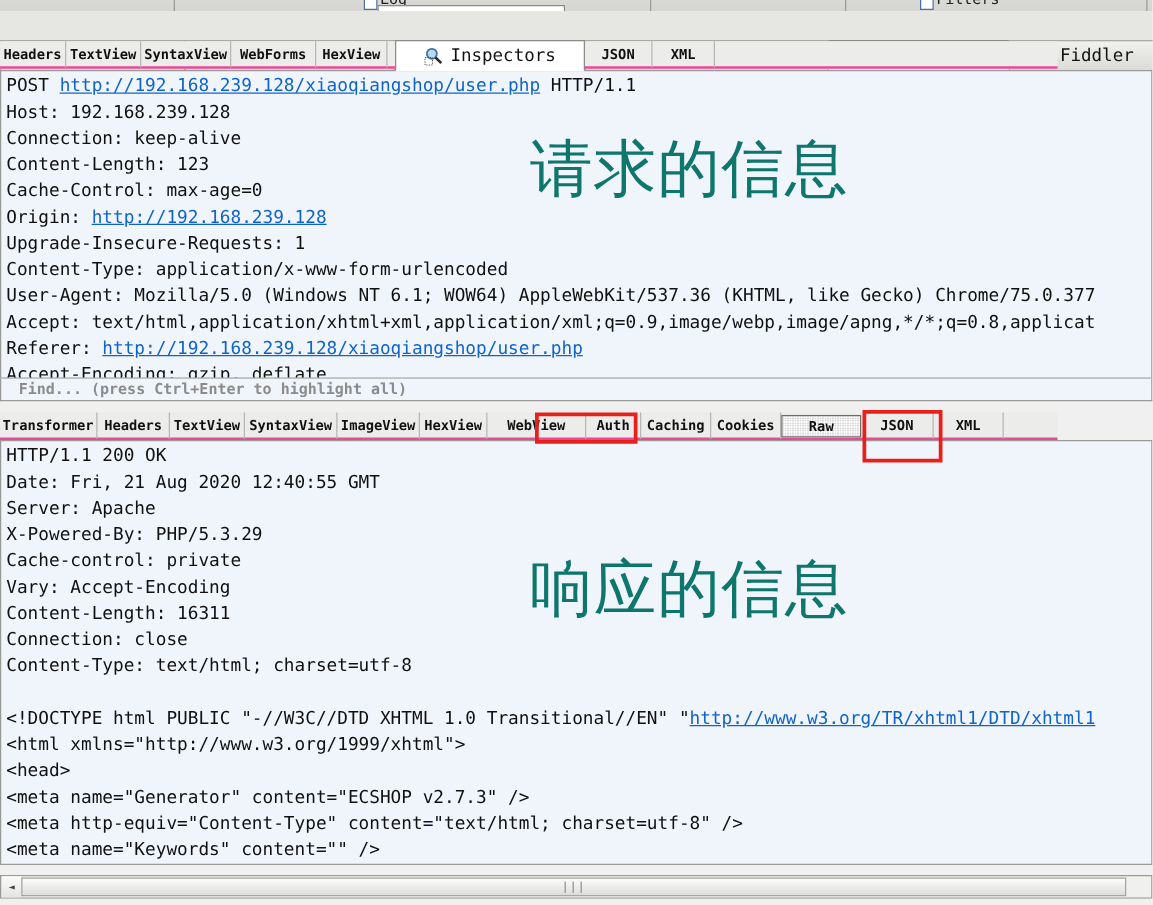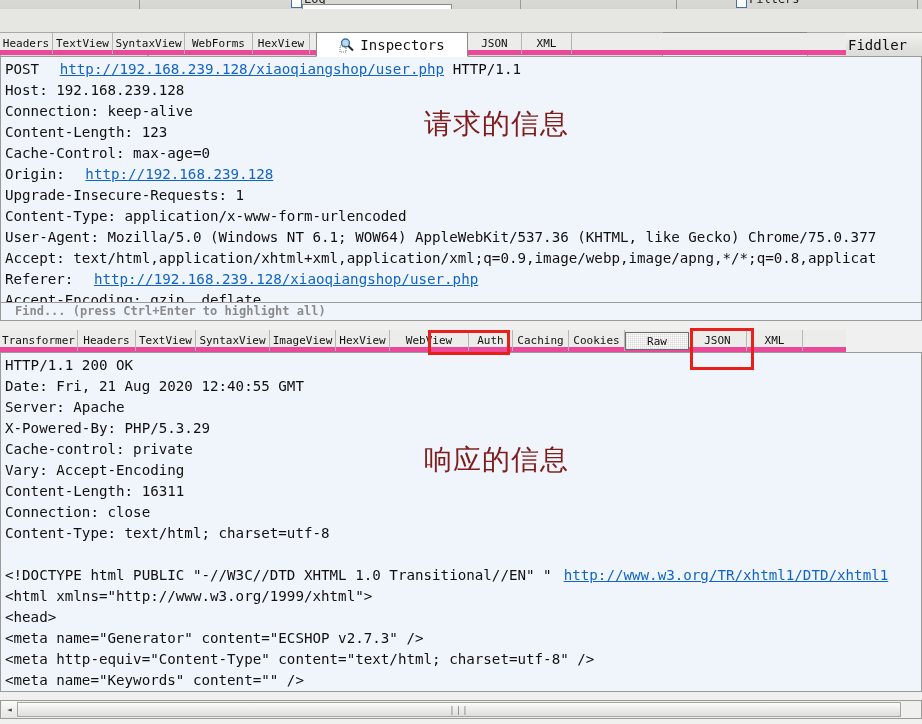--- a/index.html
+++ b/index.html
@@ -92,22 +92,23 @@
     width: 17px; height: 14px; background: #22b14c;
     color: #fff; font-size: 9px; font-weight: bold; line-height: 14px;
     text-align: left; font-family: "DejaVu Sans", sans-serif;
     border: 1px solid #159c3c; box-sizing: border-box;
   }
 
   
   .subbar {
     position: absolute; left: 0; width: 846px; height: 22px;
     background: #ececea;
-    border-bottom: 5px solid #ec4899;
-    box-sizing: border-box;
+    border-bottom: 2px solid #ec4899;
+    box-sizing: border-box;
+    font-weight: bold;
   }
   .subtab {
     position: absolute; top: 0; height: 21px;
     display: flex; align-items: center; justify-content: center;
     font-family: "DejaVu Sans Mono", "Liberation Mono", monospace;
     font-size: 11px; color: #111;
     border-right: 1px solid #b6b6b3;
     box-sizing: border-box;
     white-space: nowrap; cursor: default;
   }
@@ -130,44 +131,44 @@
   }
   .pane .lines {
     position: absolute; left: 4px; top: 2px;
     font-family: "DejaVu Sans Mono", "Liberation Mono", monospace;
     font-size: 14.2px;
     line-height: 21px;
     color: #101010;
     white-space: pre;
   }
   .ln { display: block; height: 21px; white-space: pre; }
-  .lnk { color: #1064c8; text-decoration: underline; margin-left: 12px; }
+  .lnk { color: #1064c8; text-decoration: underline; }
 
   
   .findbar {
     position: absolute; left: 0; width: 922px; height: 18px;
     background: #f0f5fc;
     border: 1px solid #9a9a97;
     border-top: none;
     box-sizing: border-box;
     font-weight: bold;
   }
   .findbar .ph {
     position: absolute; left: 14px; top: 1px;
     font-family: "DejaVu Sans Mono", "Liberation Mono", monospace;
     font-size: 12px; color: #8b8b8b;
   }
 
   
   .annot {
     position: absolute;
     font-family: Liberation Serif, serif;
-    font-size: 28px;
+    font-size: 50px;
     font-weight: 500;
-    color: #7f1d1d;
+    color: #0f766e;
     letter-spacing: 1px;
     white-space: nowrap;
     line-height: 1;
   }
   .redbox {
     position: absolute;
     border: 3px solid #e8201c;
     box-sizing: border-box;
     background: transparent;
   }

